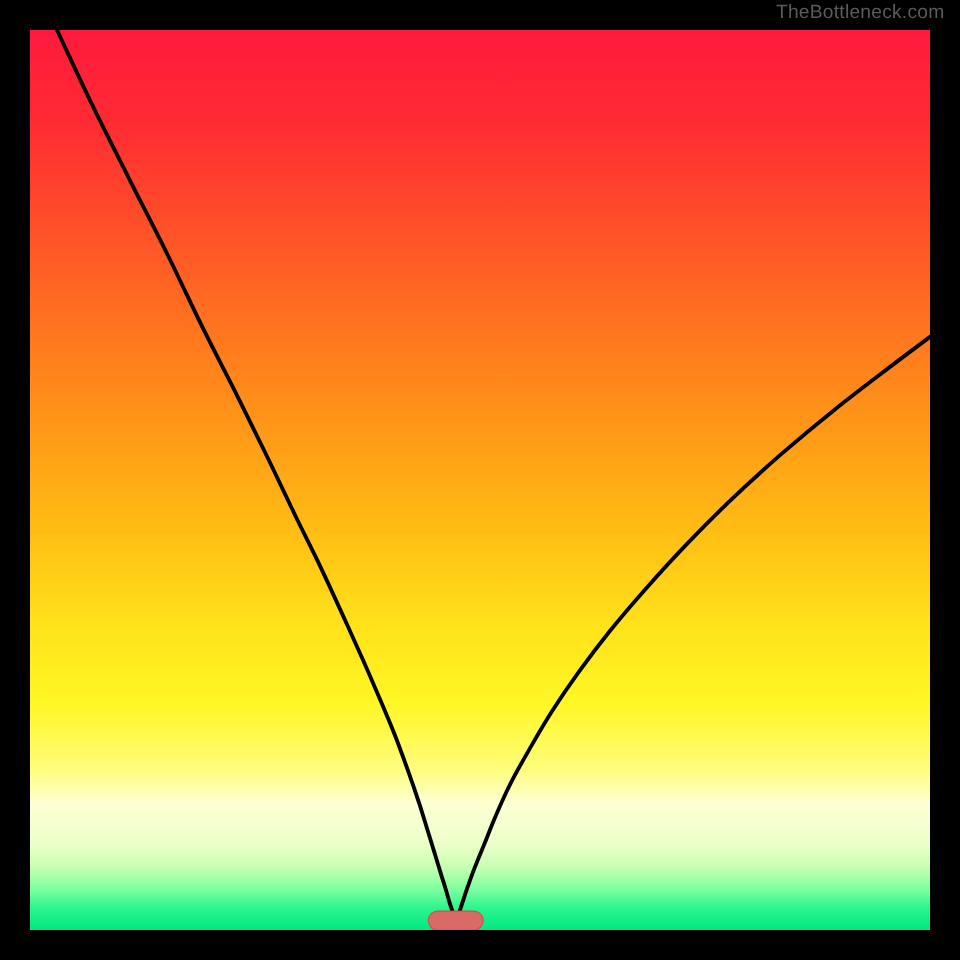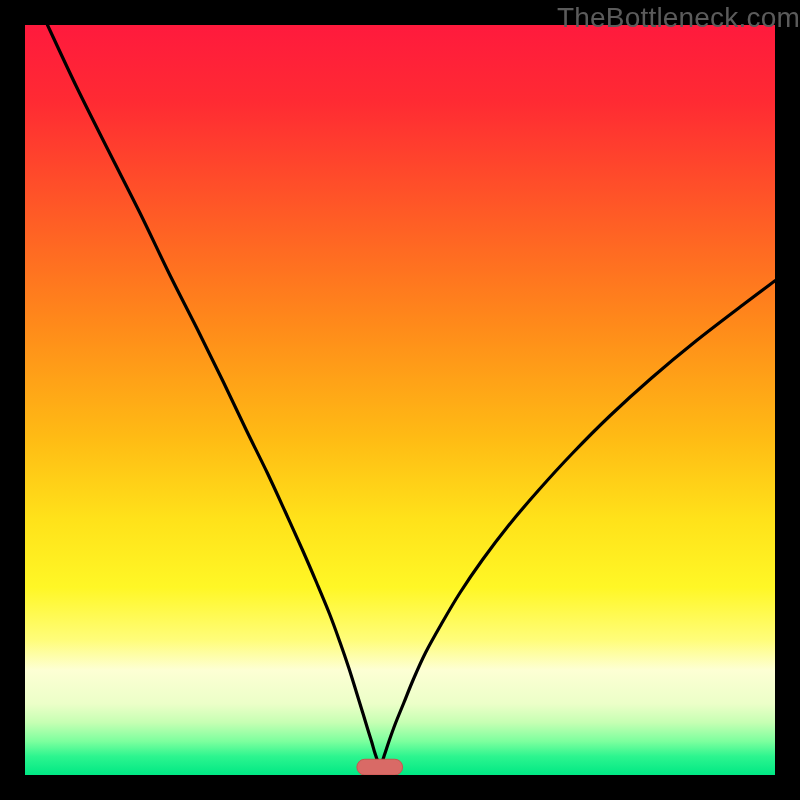--- a/index.html
+++ b/index.html
@@ -22,23 +22,23 @@
   .plot {
     position: absolute;
     left: 25px;
     top: 25px;
     width: 750px;
     height: 750px;
   }
   .watermark {
     position: absolute;
     top: 2px;
-    right: 0;
+    right: 13px;
     color: #5b5b5b;
-    font-size: 28px;
+    font-size: 16px;
     font-weight: 500;
     letter-spacing: 0.2px;
     pointer-events: none;
     user-select: none;
   }
 </style>
 </head>
 <body>
 
 <div class="frame">

